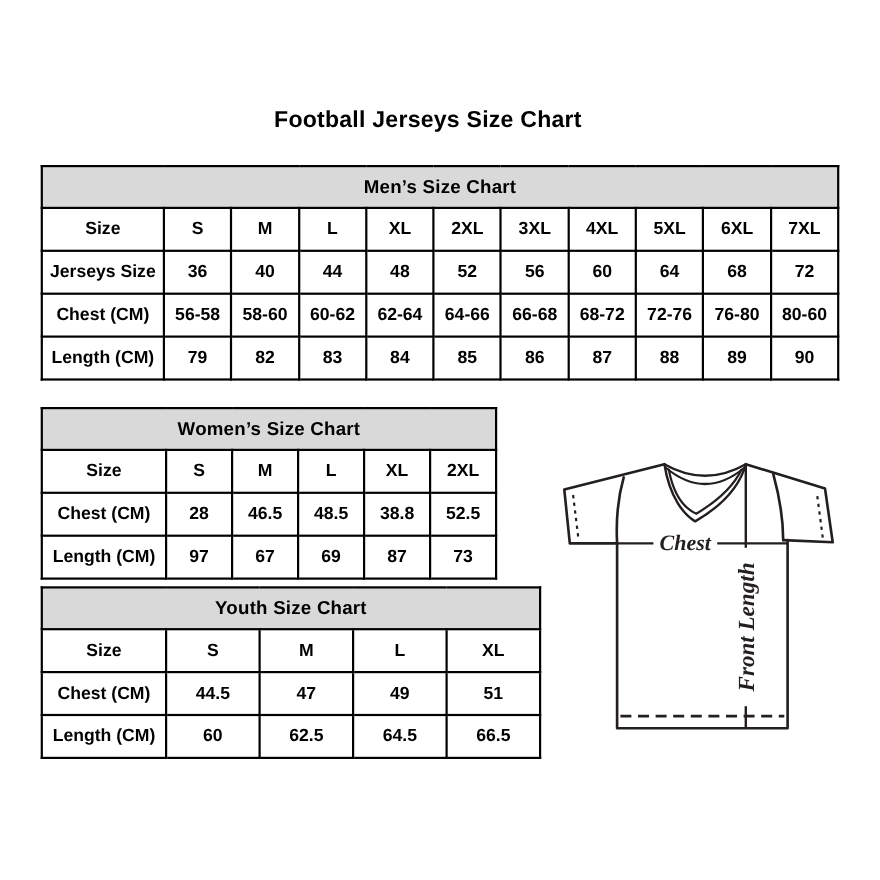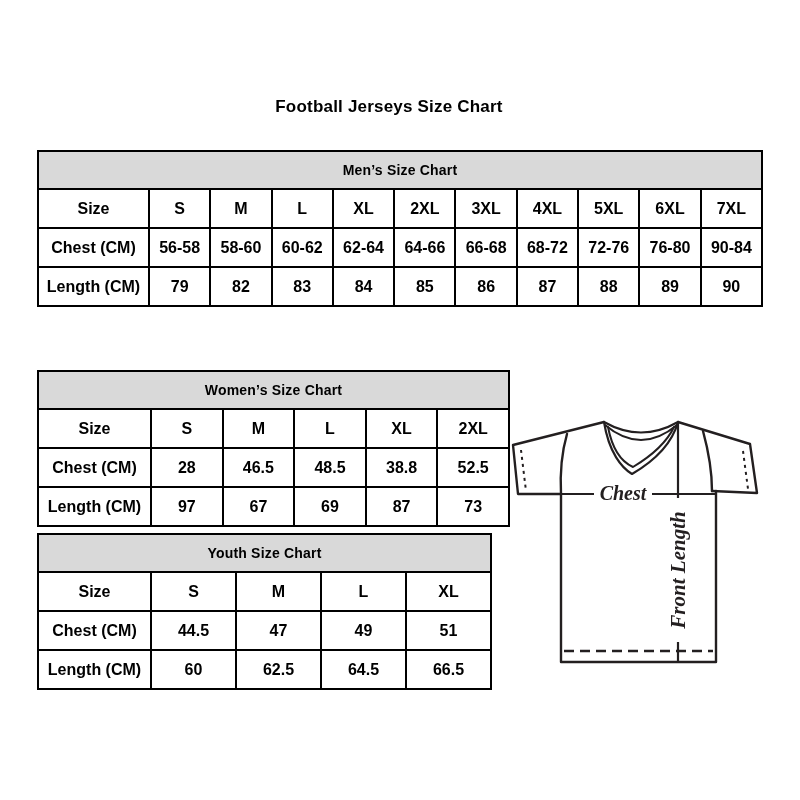--- a/index.html
+++ b/index.html
@@ -2,36 +2,36 @@
 <html><head>
 <meta charset="utf-8">
 <style>
   html,body{margin:0;padding:0;}
   body{
     width:800px;height:800px;background:#ffffff;position:relative;
     font-family:"Liberation Sans", sans-serif;color:#000;
   }
   .page-title{
     position:absolute;left:37px;top:97px;width:704px;
-    text-align:center;font-size:17px;font-weight:bold;letter-spacing:.2px;
+    text-align:center;font-size:21px;font-weight:bold;letter-spacing:.2px;
   }
   table.size-table{
     position:absolute;border-collapse:collapse;table-layout:fixed;
     background:#fff;
   }
   .size-table th,.size-table td{
     border:2px solid #000;text-align:center;vertical-align:middle;
     font-weight:bold;font-size:16px;padding:0;color:#000;
   }
   .size-table .tbl-hdr{
-    background:#d9d9d9;font-size:14px;height:36px;letter-spacing:.2px;
+    background:#d9d9d9;font-size:17px;height:36px;letter-spacing:.2px;
   }
   .size-table .data-row th,.size-table .data-row td{height:37px;}
   .t-men{left:37px;top:150px;width:726px;}
-  .t-women{left:37px;top:370px;width:473px;}
+  .t-women{left:37px;top:370px;width:415px;}
   .t-youth{left:37px;top:533px;width:455px;}
   .t-men col.c-label{width:111px;}
   .t-women col.c-label{width:113px;}
   .t-youth col.c-label{width:113px;}
   .jersey-svg{position:absolute;left:494px;top:403px;}
   .diagram-text{
     font-family:"Liberation Serif", serif;font-style:italic;font-weight:bold;
     fill:#231f20;
   }
 </style>
@@ -56,31 +56,44 @@
     <td>L</td>
     <td>XL</td>
     <td>2XL</td>
     <td>3XL</td>
     <td>4XL</td>
     <td>5XL</td>
     <td>6XL</td>
     <td>7XL</td>
   </tr>
   <tr class="data-row">
+    <th>Jerseys Size</th>
+    <td>36</td>
+    <td>40</td>
+    <td>44</td>
+    <td>48</td>
+    <td>52</td>
+    <td>56</td>
+    <td>60</td>
+    <td>64</td>
+    <td>68</td>
+    <td>72</td>
+  </tr>
+  <tr class="data-row">
     <th>Chest (CM)</th>
     <td>56-58</td>
     <td>58-60</td>
     <td>60-62</td>
     <td>62-64</td>
     <td>64-66</td>
     <td>66-68</td>
     <td>68-72</td>
     <td>72-76</td>
     <td>76-80</td>
-    <td>90-84</td>
+    <td>80-60</td>
   </tr>
   <tr class="data-row">
     <th>Length (CM)</th>
     <td>79</td>
     <td>82</td>
     <td>83</td>
     <td>84</td>
     <td>85</td>
     <td>86</td>
     <td>87</td>

